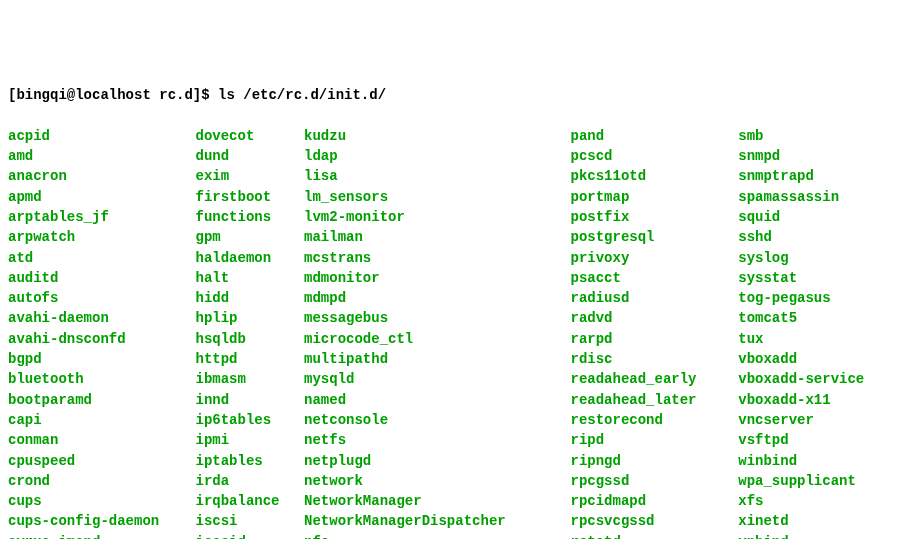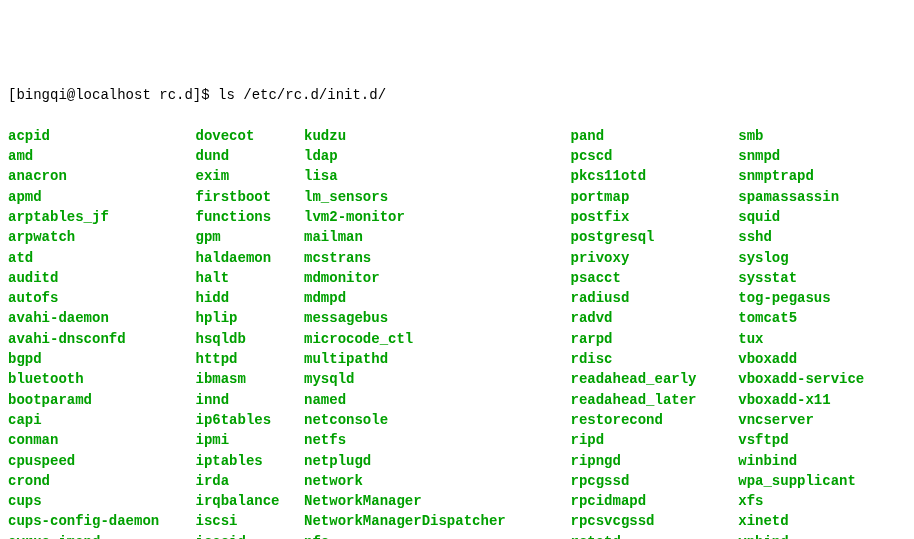--- a/index.html
+++ b/index.html
@@ -10,21 +10,21 @@
     body {
       font-family: 'Courier New', Courier, monospace;
       font-size: 14px;
       background: white;
       padding: 4px 8px;
       white-space: pre;
       line-height: 1.45;
     }
     .prompt-line {
       color: black;
-      font-weight: normal;
+      font-weight: bold;
     }
     .listing {
       display: flex;
       flex-direction: row;
     }
     .col {
       display: flex;
       flex-direction: column;
     }
     .entry {

